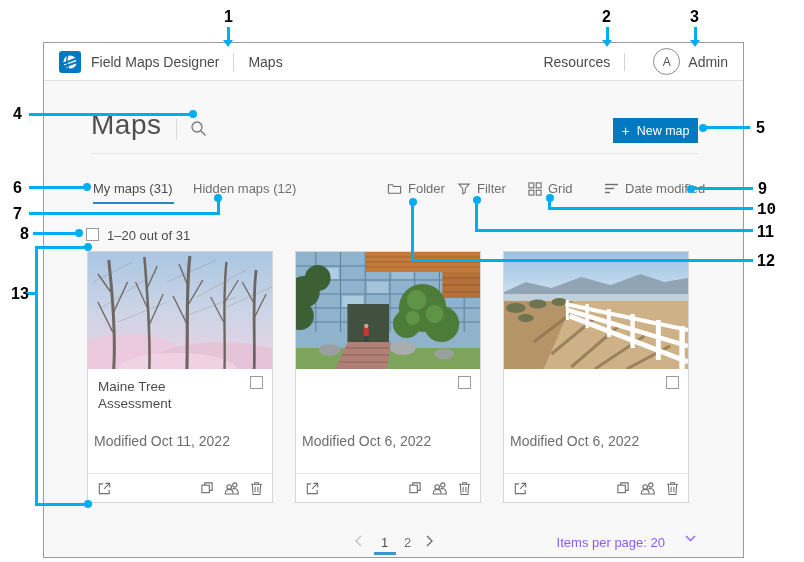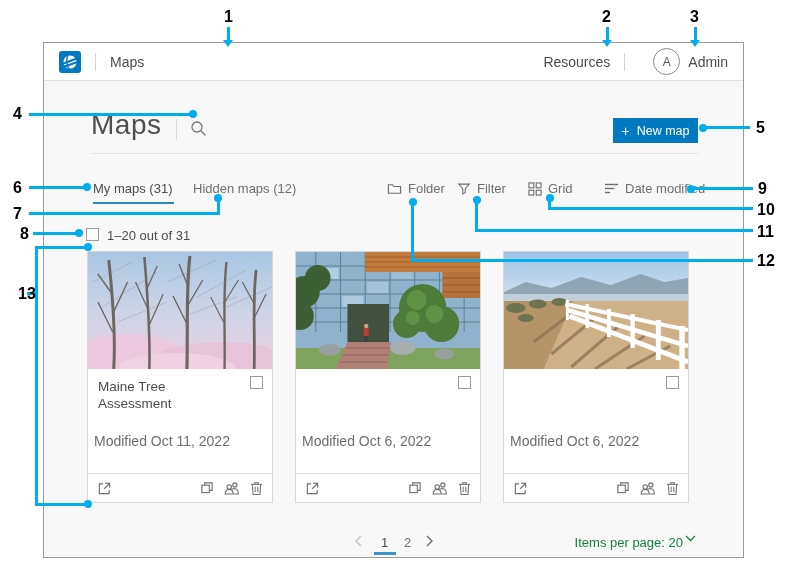--- a/index.html
+++ b/index.html
@@ -60,22 +60,22 @@
                display:flex;align-items:center;padding:0 9px;box-sizing:border-box;color:#6e6e6e;}
   .foot-spacer{flex:1;}
   .foot-icon{display:flex;align-items:center;cursor:pointer;color:#6e6e6e;margin-left:10px;}
   .foot-icon.first{margin-left:0;}
 
   
   .pg{position:absolute;top:492px;font-size:13px;color:#6e6e6e;cursor:pointer;}
   .pg-prev{left:310px;color:#c3c3c3;} .pg-p1{left:337px;color:#4c4c4c;} .pg-p2{left:360px;}
   .pg-next{left:381px;}
   .pg-underline{position:absolute;left:330px;top:509px;width:22px;height:3px;background:#3b94cc;}
-  .ipp{position:absolute;right:47px;top:492px;display:flex;align-items:flex-start;gap:2px;
-       font-size:13px;color:#15803d;cursor:pointer;}
+  .ipp{position:absolute;right:47px;top:492px;display:flex;align-items:flex-start;gap:20px;
+       font-size:13px;color:#8b5cf6;cursor:pointer;}
   .co-line{position:absolute;background:#00aeef;z-index:30;}
   .co-dot{position:absolute;width:8px;height:8px;border-radius:50%;background:#00aeef;z-index:31;}
   .co-arrow{position:absolute;width:0;height:0;border-left:5px solid transparent;
             border-right:5px solid transparent;border-top:7px solid #00aeef;z-index:31;}
   .co-num{position:absolute;z-index:32;font-size:16px;font-weight:700;color:#000;
           font-family:"Liberation Sans",sans-serif;}
 </style>
 </head>
 <body>
 
@@ -84,20 +84,21 @@
   <div class="panel">
 
     <div class="app-header">
       <svg width="22" height="22" viewBox="0 0 22 22">
         <rect width="22" height="22" rx="3" fill="#0079c1"></rect>
         <circle cx="11" cy="11" r="6.6" fill="#ffffff"></circle>
         <path d="M3 13 L19 7" stroke="#0079c1" stroke-width="2.2" fill="none"></path>
         <path d="M4 16 L20 10.5" stroke="#0079c1" stroke-width="2.2" fill="none"></path>
         <path d="M9 4 C7 8 7.4 14 10 18" stroke="#0079c1" stroke-width="1.4" fill="none"></path>
       </svg>
+      <span class="brand">Field Maps Designer</span>
       <span class="hdr-divider"></span>
       <span class="hdr-nav">Maps</span>
       <span class="hdr-spacer"></span>
       <span class="hdr-link">Resources</span>
       <span class="hdr-divider"></span>
       <span class="avatar">A</span>
       <span class="hdr-link">Admin</span>
     </div>
 
     <div class="page-title">Maps</div>
@@ -435,33 +436,33 @@
   <div class="co-line" style="left:33px;top:232px;width:46px;height:3px;"></div>
   <div class="co-dot" style="left:75px;top:229px;"></div>
 
   <div class="co-dot" style="left:687px;top:185px;"></div>
   <div class="co-line" style="left:691px;top:187px;width:62px;height:3px;"></div>
   <span class="co-num" style="left:758px;top:180px;">9</span>
 
   <div class="co-dot" style="left:546px;top:194px;"></div>
   <div class="co-line" style="left:548px;top:198px;width:3px;height:12px;"></div>
   <div class="co-line" style="left:548px;top:207px;width:205px;height:3px;"></div>
-  <span class="co-num" style="left:757px;top:201px;">10</span>
+  <span class="co-num" style="left:757px;top:201px;font-family:Liberation Mono, monospace;">10</span>
 
   <div class="co-dot" style="left:473px;top:196px;"></div>
   <div class="co-line" style="left:475px;top:200px;width:3px;height:32px;"></div>
   <div class="co-line" style="left:475px;top:229px;width:278px;height:3px;"></div>
   <span class="co-num" style="left:757px;top:223px;">11</span>
 
   <div class="co-dot" style="left:409px;top:198px;"></div>
   <div class="co-line" style="left:411px;top:202px;width:3px;height:60px;"></div>
   <div class="co-line" style="left:411px;top:259px;width:342px;height:3px;"></div>
   <span class="co-num" style="left:757px;top:252px;">12</span>
 
-  <span class="co-num" style="left:18px;top:285px;">13</span>
+  <span class="co-num" style="left:11px;top:285px;">13</span>
   <div class="co-line" style="left:27px;top:292px;width:11px;height:3px;"></div>
   <div class="co-line" style="left:35px;top:246px;width:3px;height:260px;"></div>
   <div class="co-line" style="left:38px;top:246px;width:50px;height:3px;"></div>
   <div class="co-dot" style="left:84px;top:243px;"></div>
   <div class="co-line" style="left:38px;top:503px;width:50px;height:3px;"></div>
   <div class="co-dot" style="left:84px;top:500px;"></div>
 
 </div>
 
 </body></html>

